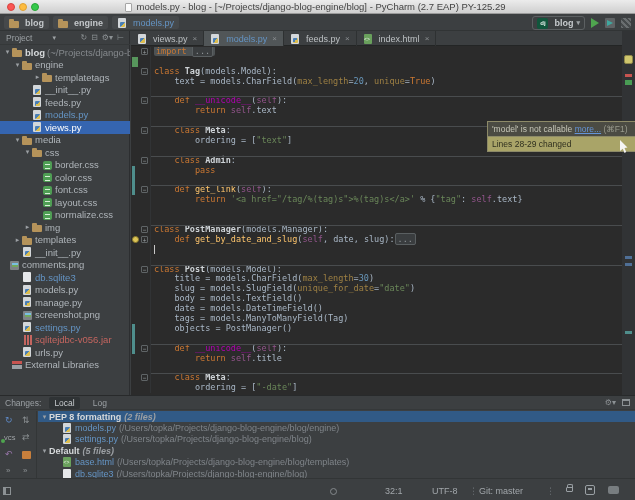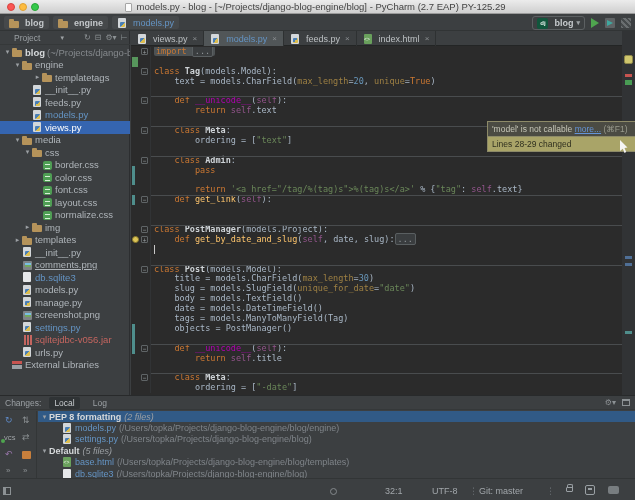--- a/index.html
+++ b/index.html
@@ -36,21 +36,21 @@
   .cov-btn::after{content:"";position:absolute;left:2px;top:2px;width:0;height:0;
     border-left:6px solid #3fa8a0;border-top:3px solid transparent;border-bottom:3px solid transparent;}
   .dis-btn{width:10px;height:10px;background:
     repeating-linear-gradient(45deg,#6a6e70 0 2px,#464a4c 2px 4px);border-radius:1px;}
 
   
   .main{position:absolute;left:0;top:31px;width:635px;height:364px;}
   .project-panel{position:absolute;left:0;top:0;width:130px;height:364px;background:#3c3f41;
     border-right:1px solid #2c2e30;}
   .panel-header{position:absolute;left:0;top:0;width:130px;height:14px;border-bottom:1px solid #353839;
-    display:flex;align-items:center;gap:20px;padding:0 14px;font-size:8.5px;color:#9ba0a4;text-align:right;}
+    display:flex;align-items:center;gap:20px;padding:0 6px;font-size:8.5px;color:#9ba0a4;text-align:right;}
   .ph-icons{margin-left:auto;display:flex;gap:4px;font-size:8px;color:#8c9194;}
   .tree{position:absolute;left:0;top:15px;width:130px;height:349px;overflow:hidden;font-size:9.5px;}
   .tree-row{display:flex;align-items:center;height:12.5px;white-space:nowrap;color:#afb5ba;}
   .tree-row.sel{background:#3565b0;color:#fff;}
   .tree-row .arr{width:9px;font-size:7px;color:#9b9fa3;text-align:center;flex:none;}
   .tree-row.sel .arr{color:#dfe5ea;}
   .tree-label.blue{color:#6494c4;}
   .tree-label.red{color:#c4655f;}
   .tree-label.bold{color:#d6d9db;font-weight:bold;}
   .tree-suffix{color:#85898d;margin-left:2px;}
@@ -149,21 +149,21 @@
   .bp-toolbar{position:absolute;left:0;top:15px;width:37px;height:68px;border-right:1px solid #333637;}
   .bpt{position:absolute;font-size:9px;}
   .vcs-ic{font-size:5.5px;color:#b0b5b8;letter-spacing:0;}
   .vcs-dot{position:absolute;left:-3px;bottom:-1px;width:4px;height:4px;border-radius:50%;background:#4fa54f;}
   .orange-ic{width:9px;height:8px;background:#c77f3c;border-radius:1px;}
   .bp-tree{position:absolute;left:38px;top:15px;width:597px;height:68px;font-size:9px;overflow:hidden;}
   .bp-row{display:flex;align-items:center;height:11.4px;white-space:nowrap;color:#a7adb2;}
   .bp-row.sel{background:#315a86;}
   .bp-row .arr{width:9px;font-size:7px;color:#9b9fa3;text-align:center;flex:none;}
   .bp-group{color:#d6d9db;font-weight:bold;}
-  .bp-count{color:#9b9fa3;font-style:italic;margin-left:3px;font-weight:normal;}
+  .bp-count{color:#9b9fa3;font-style:italic;margin-left:3px;font-weight:bold;}
   .bp-file{color:#6494c4;}
   .bp-path{color:#7f8489;margin-left:3px;}
 
   
   .statusbar{position:absolute;left:0;top:478px;width:635px;height:22px;background:#3c3f41;
     border-top:1px solid #323536;font-size:9px;color:#a2a7ab;}
   .sb{position:absolute;top:7px;white-space:nowrap;}
   .sb-toggle{left:3px;top:8px;width:8px;height:8px;border:1px solid #8c9194;border-left-width:3px;}
   .sb-circle{left:330px;top:9px;width:7px;height:7px;border:1px solid #84898c;border-radius:50%;}
   .sb-sep{color:#6f7478;}
@@ -307,21 +307,21 @@
           <div class="tree-row" style="padding-left: 13px;">
             <span class="arr">▸</span>
             <span class="fi fi-folder"></span>
             <span class="tree-label">templates</span>
           </div>
           <div class="tree-row" style="padding-left: 13px;">
             <span class="arr"></span>
             <span class="fi fi-py"></span>
             <span class="tree-label">__init__.py</span>
           </div>
-          <div class="tree-row" style="padding-left: 13px; text-decoration: underline;">
+          <div class="tree-row" style="">
             <span class="arr"></span>
             <span class="fi fi-img"></span>
             <span class="tree-label">comments.png</span>
           </div>
           <div class="tree-row" style="padding-left: 13px;">
             <span class="arr"></span>
             <span class="fi fi-file"></span>
             <span class="tree-label blue">db.sqlite3</span>
           </div>
           <div class="tree-row" style="padding-left: 13px;">
@@ -393,25 +393,25 @@
           <div class="code-line"><div class="gutter"></div><span class="ltext"></span></div>
           <div class="code-line sep"><div class="gutter"><span class="gmark">−</span></div><span class="ltext"><span class="tk-txt">    </span><span class="tk-kw">def </span><span class="tk-dund">__unicode__</span><span class="tk-txt">(</span><span class="tk-self">self</span><span class="tk-txt">):</span></span></div>
           <div class="code-line"><div class="gutter"></div><span class="ltext"><span class="tk-txt">        </span><span class="tk-kw">return </span><span class="tk-self">self</span><span class="tk-txt">.text</span></span></div>
           <div class="code-line"><div class="gutter"></div><span class="ltext"></span></div>
           <div class="code-line sep"><div class="gutter"><span class="gmark">−</span></div><span class="ltext"><span class="tk-txt">    </span><span class="tk-kw">class </span><span class="tk-cls">Meta</span><span class="tk-txt">:</span></span></div>
           <div class="code-line"><div class="gutter"></div><span class="ltext"><span class="tk-txt">        ordering = [</span><span class="tk-str">"text"</span><span class="tk-txt">]</span></span></div>
           <div class="code-line"><div class="gutter"></div><span class="ltext"></span></div>
           <div class="code-line sep"><div class="gutter"><span class="gmark">−</span></div><span class="ltext"><span class="tk-txt">    </span><span class="tk-kw">class </span><span class="tk-cls">Admin</span><span class="tk-txt">:</span></span></div>
           <div class="code-line"><div class="gutter"><span class="gbar teal"></span></div><span class="ltext"><span class="tk-txt">        </span><span class="tk-kw">pass</span></span></div>
           <div class="code-line"><div class="gutter"><span class="gbar teal"></span></div><span class="ltext"></span></div>
+          <div class="code-line sep"><div class="gutter"><span class="gbar teal"></span><span class="gmark">−</span></div><span class="ltext"><span class="tk-txt">    </span><span class="tk-kw">def </span><span class="tk-fn">get_link</span><span class="tk-txt">(</span><span class="tk-self">self</span><span class="tk-txt">):</span></span></div>
           <div class="code-line"><div class="gutter"></div><span class="ltext"><span class="tk-txt">        </span><span class="tk-kw">return </span><span class="tk-str">'&lt;a href="/tag/%(tag)s"&gt;%(tag)s&lt;/a&gt;'</span><span class="tk-txt"> % {</span><span class="tk-str">"tag"</span><span class="tk-txt">: </span><span class="tk-self">self</span><span class="tk-txt">.text}</span></span></div>
-          <div class="code-line sep"><div class="gutter"><span class="gbar teal"></span><span class="gmark">−</span></div><span class="ltext"><span class="tk-txt">    </span><span class="tk-kw">def </span><span class="tk-fn">get_link</span><span class="tk-txt">(</span><span class="tk-self">self</span><span class="tk-txt">):</span></span></div>
-          <div class="code-line"><div class="gutter"></div><span class="ltext"></span></div>
-          <div class="code-line"><div class="gutter"></div><span class="ltext"></span></div>
-          <div class="code-line sep"><div class="gutter"><span class="gmark">−</span></div><span class="ltext"><span class="tk-kw">class </span><span class="tk-cls">PostManager</span><span class="tk-txt">(models.Project):</span></span></div>
+          <div class="code-line"><div class="gutter"></div><span class="ltext"></span></div>
+          <div class="code-line"><div class="gutter"></div><span class="ltext"></span></div>
+          <div class="code-line sep"><div class="gutter"><span class="gmark">−</span></div><span class="ltext"><span class="tk-kw">class </span><span class="tk-cls">PostManager</span><span class="tk-txt">(models.Manager):</span></span></div>
           <div class="code-line"><div class="gutter"><span class="gmark">+</span><span class="bulb"></span></div><span class="ltext"><span class="tk-txt">    </span><span class="tk-kw">def </span><span class="tk-fn">get_by_date_and_slug</span><span class="tk-txt">(</span><span class="tk-self">self</span><span class="tk-txt">, date, slug):</span><span class="tk-fold">...</span></span></div>
           <div class="code-line"><div class="gutter"></div><span class="ltext"><span class="caret-bar"></span></span></div>
           <div class="code-line"><div class="gutter"></div><span class="ltext"></span></div>
           <div class="code-line sep"><div class="gutter"><span class="gmark">−</span></div><span class="ltext"><span class="tk-kw">class </span><span class="tk-cls">Post</span><span class="tk-txt">(models.Model):</span></span></div>
           <div class="code-line"><div class="gutter"></div><span class="ltext"><span class="tk-txt">    title = models.CharField(</span><span class="tk-kwa">max_length</span><span class="tk-txt">=</span><span class="tk-num">30</span><span class="tk-txt">)</span></span></div>
           <div class="code-line"><div class="gutter"></div><span class="ltext"><span class="tk-txt">    slug = models.SlugField(</span><span class="tk-kwa">unique_for_date</span><span class="tk-txt">=</span><span class="tk-str">"date"</span><span class="tk-txt">)</span></span></div>
           <div class="code-line"><div class="gutter"></div><span class="ltext"><span class="tk-txt">    body = models.TextField()</span></span></div>
           <div class="code-line"><div class="gutter"></div><span class="ltext"><span class="tk-txt">    date = models.DateTimeField()</span></span></div>
           <div class="code-line"><div class="gutter"></div><span class="ltext"><span class="tk-txt">    tags = models.ManyToManyField(Tag)</span></span></div>
           <div class="code-line"><div class="gutter"><span class="gbar teal"></span></div><span class="ltext"><span class="tk-txt">    objects = PostManager()</span></span></div>

